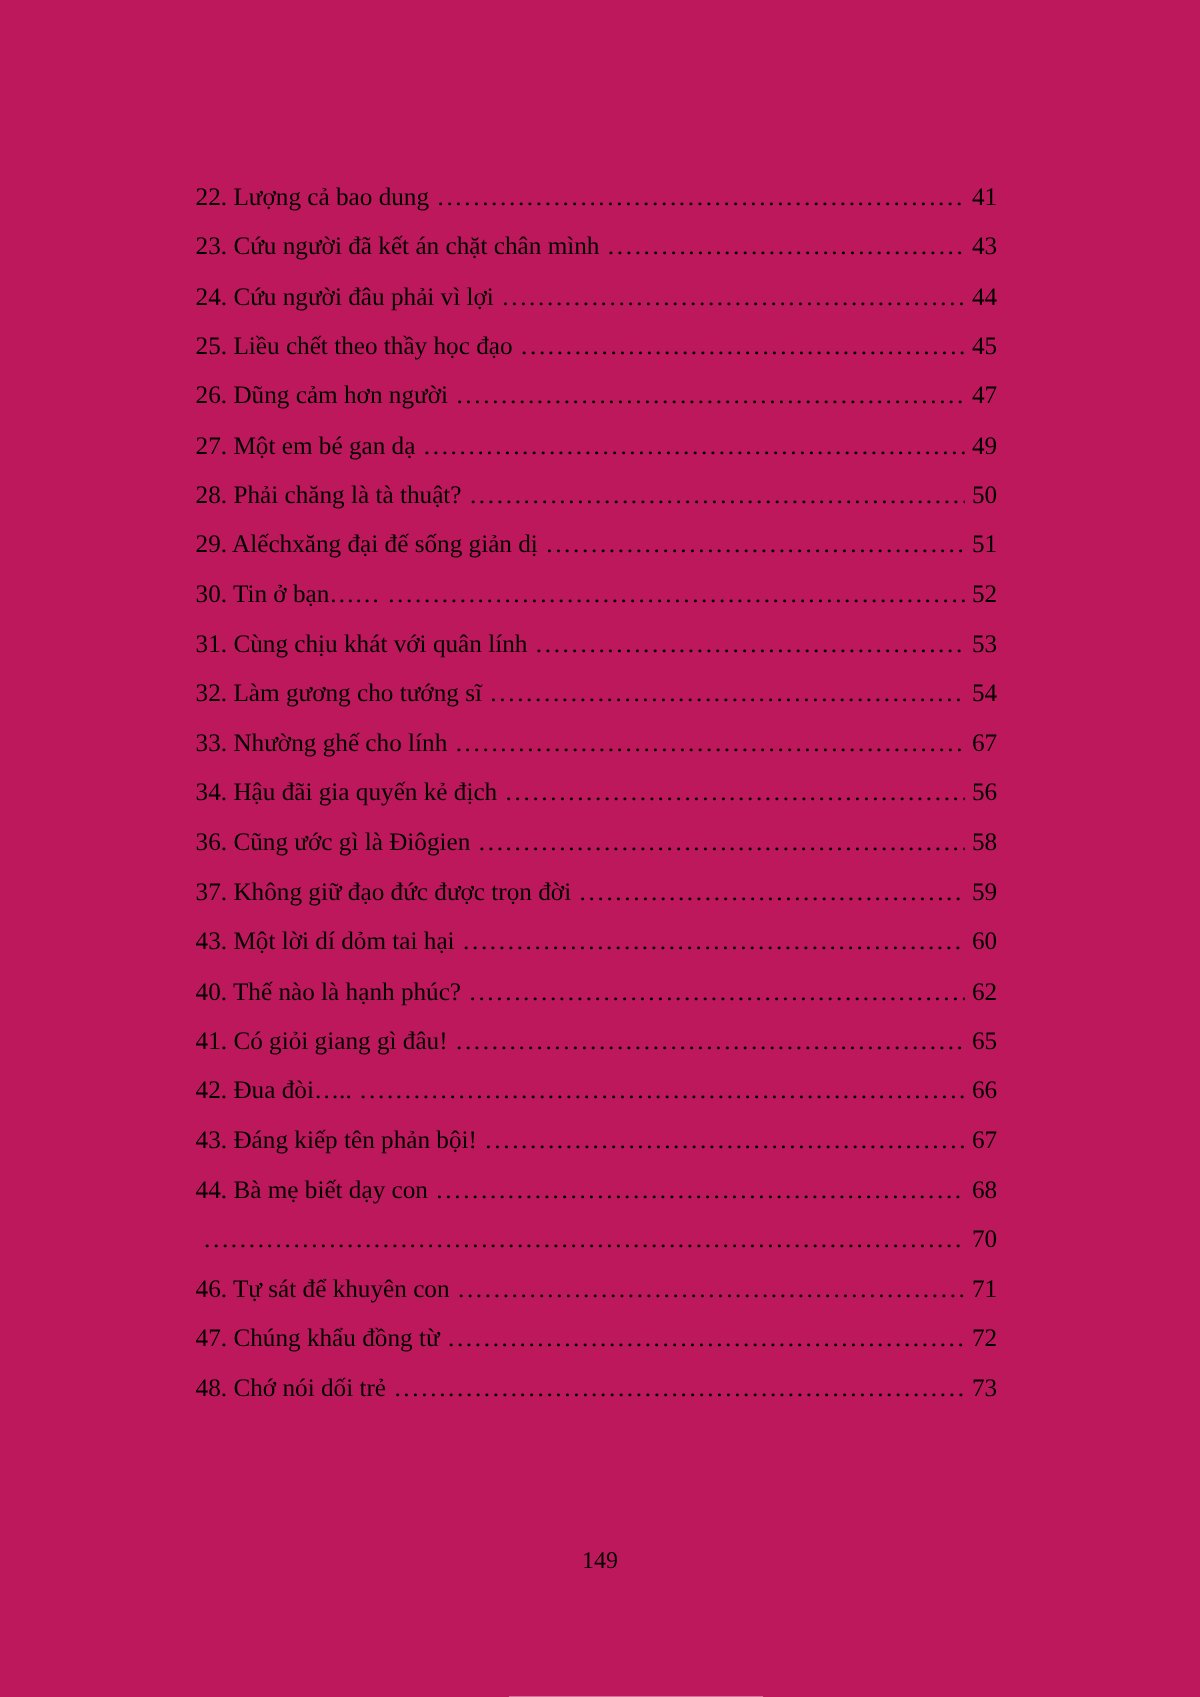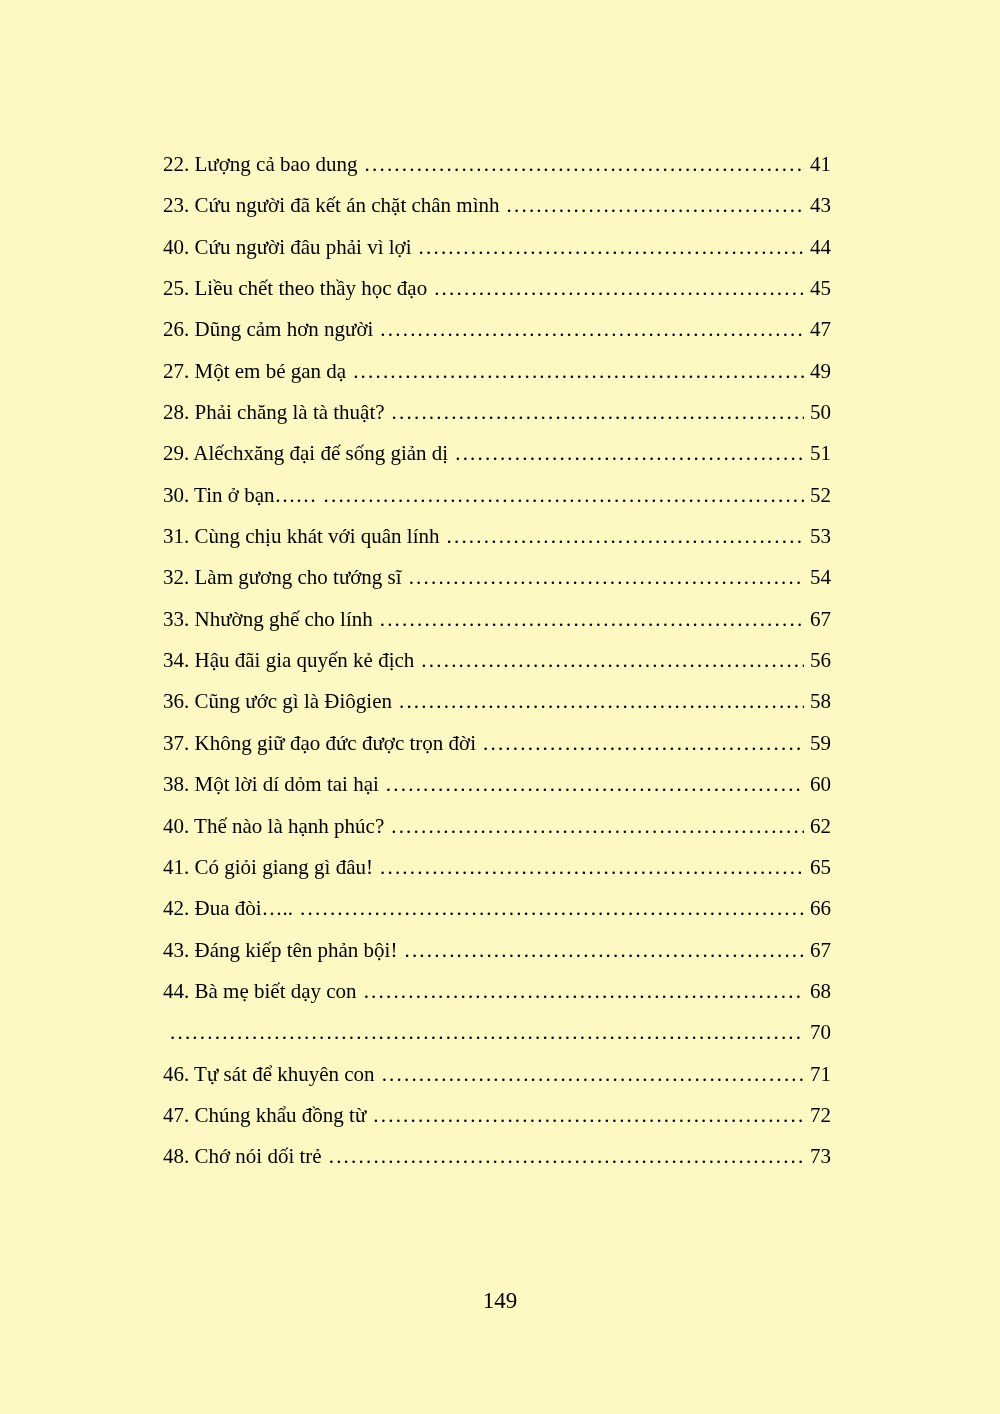--- a/index.html
+++ b/index.html
@@ -9,21 +9,21 @@
     height: 1414px;
     background: #ffffff;
     font-family: "Liberation Serif", "DejaVu Serif", serif;
     color: #000000;
   }
 
   .doc-page {
     position: relative;
     width: 1000px;
     height: 1414px;
-    background: #fef9c3;
+    background: #be185d;
     overflow: hidden;
   }
 
   .toc-list {
     position: absolute;
     top: 144px;
     left: 163px;
     width: 675px;
   }
 
@@ -58,21 +58,21 @@
     min-width: 28px;
     text-align: left;
   }
 
   .page-footer {
     position: absolute;
     top: 1284px;
     left: 0;
     width: 1000px;
     text-align: center;
-    font-size: 23px;
+    font-size: 20px;
     line-height: 34px;
   }
 </style>
 </head>
 <body>
 
 <div class="doc-page">
 
   <div class="toc-list">
   <div class="toc-entry">
@@ -81,21 +81,21 @@
     <span class="toc-page">41</span>
   </div>
 
   <div class="toc-entry">
     <span class="toc-title">23. Cứu người đã kết án chặt chân mình</span>
     <span class="toc-dots"></span>
     <span class="toc-page">43</span>
   </div>
 
   <div class="toc-entry">
-    <span class="toc-title">40. Cứu người đâu phải vì lợi</span>
+    <span class="toc-title">24. Cứu người đâu phải vì lợi</span>
     <span class="toc-dots"></span>
     <span class="toc-page">44</span>
   </div>
 
   <div class="toc-entry">
     <span class="toc-title">25. Liều chết theo thầy học đạo</span>
     <span class="toc-dots"></span>
     <span class="toc-page">45</span>
   </div>
 
@@ -160,21 +160,21 @@
     <span class="toc-page">58</span>
   </div>
 
   <div class="toc-entry">
     <span class="toc-title">37. Không giữ đạo đức được trọn đời</span>
     <span class="toc-dots"></span>
     <span class="toc-page">59</span>
   </div>
 
   <div class="toc-entry">
-    <span class="toc-title">38. Một lời dí dỏm tai hại</span>
+    <span class="toc-title">43. Một lời dí dỏm tai hại</span>
     <span class="toc-dots"></span>
     <span class="toc-page">60</span>
   </div>
 
 
   <div class="toc-entry">
     <span class="toc-title">40. Thế nào là hạnh phúc?</span>
     <span class="toc-dots"></span>
     <span class="toc-page">62</span>
   </div>

